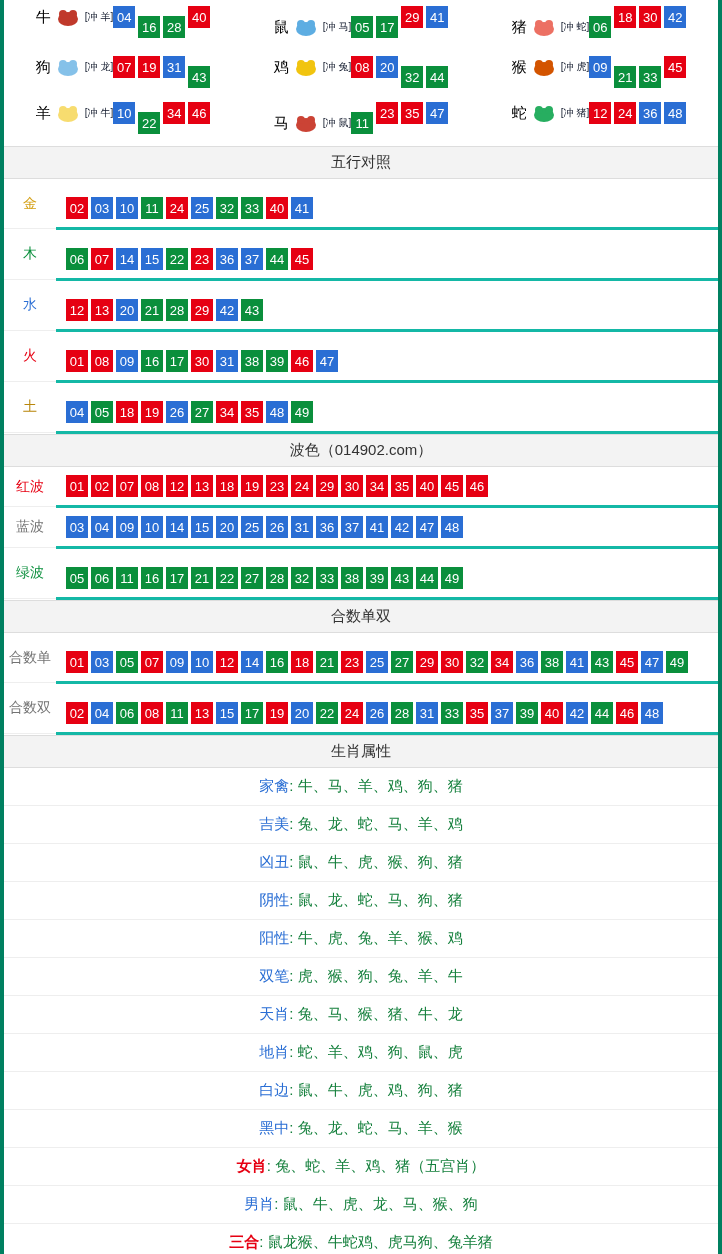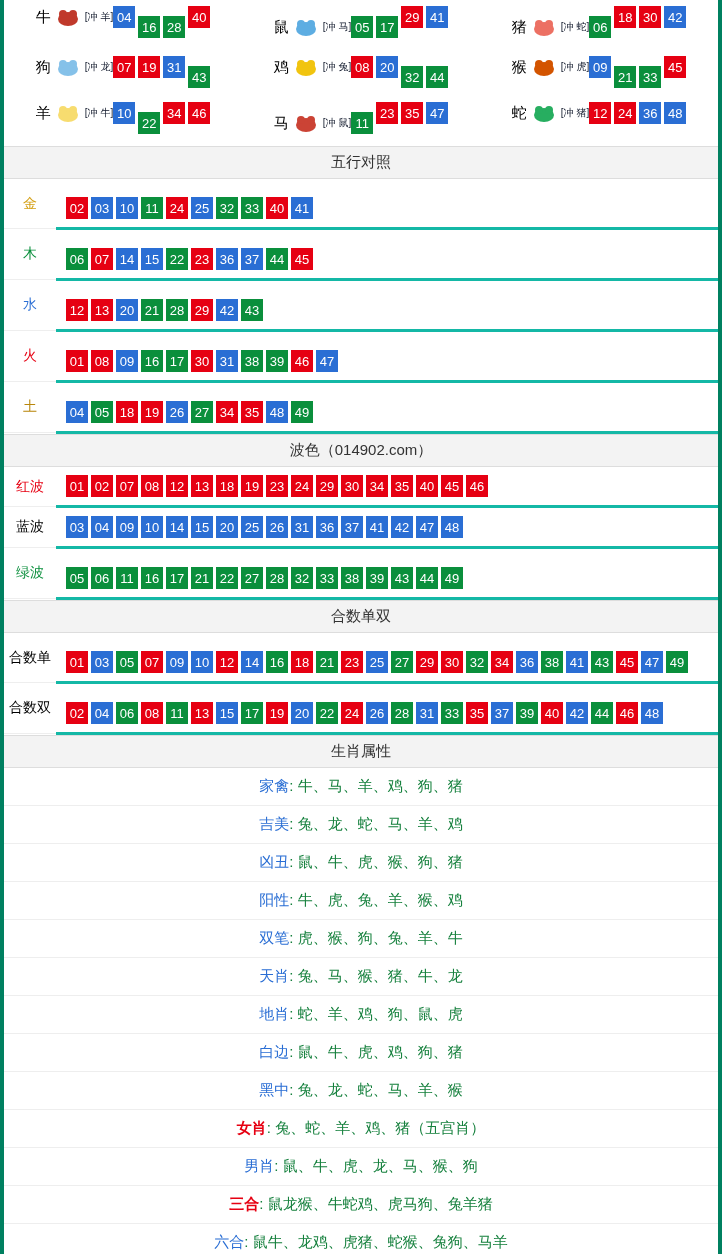--- a/index.html
+++ b/index.html
@@ -20,21 +20,21 @@
   table { width: 100%; border-collapse: collapse; }
   td.label { width: 52px; text-align: center; padding: 8px 4px; border-bottom: 1px solid #eee; font-size: 14px; }
   td.content { padding: 8px 10px; border-bottom: 3px solid #14b8a6; }
   td.content .ball { margin-right: 3px; }
   .lbl-gold { color: #d4a017; }
   .lbl-wood { color: #0a8f3c; }
   .lbl-water { color: #2a6ed4; }
   .lbl-fire { color: #e60012; }
   .lbl-earth { color: #b8860b; }
   .lbl-red { color: #e60012; }
-  .lbl-blue { color: #000000; }
+  .lbl-blue { color: #737373; }
   .lbl-green { color: #0a8f3c; }
   .attr-row { text-align: center; padding: 9px 0; border-bottom: 1px solid #eee; font-size: 15px; }
   .attr-label { color: #2a6ed4; margin-top: 32px; }
   .attr-label.red { background: none; color: #e60012; font-weight: bold; }
   .attr-value { color: #15803d; }
   .four-row { text-align: center; padding: 9px 0; font-size: 15px; }
 </style>
 </head>
 <body>
 
@@ -225,20 +225,21 @@
           <td class="content"><span class="ball red">02</span><span class="ball blue">04</span><span class="ball green">06</span><span class="ball red">08</span><span class="ball green">11</span><span class="ball red">13</span><span class="ball blue">15</span><span class="ball green">17</span><span class="ball red">19</span><span class="ball blue">20</span><span class="ball green">22</span><span class="ball red">24</span><span class="ball blue">26</span><span class="ball green">28</span><span class="ball blue">31</span><span class="ball green">33</span><span class="ball red">35</span><span class="ball blue">37</span><span class="ball green">39</span><span class="ball red">40</span><span class="ball blue">42</span><span class="ball green">44</span><span class="ball red">46</span><span class="ball blue">48</span></td>
         </tr>
       </tbody>
     </table>
 
   <div class="section-header">生肖属性</div>
   <div id="attrs-body">
       <div class="attr-row"><span class="attr-label">家禽</span><span class="attr-value">: 牛、马、羊、鸡、狗、猪</span></div>
       <div class="attr-row"><span class="attr-label">吉美</span><span class="attr-value">: 兔、龙、蛇、马、羊、鸡</span></div>
       <div class="attr-row"><span class="attr-label">凶丑</span><span class="attr-value">: 鼠、牛、虎、猴、狗、猪</span></div>
+      <div class="attr-row"><span class="attr-label">阴性</span><span class="attr-value">: 鼠、龙、蛇、马、狗、猪</span></div>
       <div class="attr-row"><span class="attr-label">阳性</span><span class="attr-value">: 牛、虎、兔、羊、猴、鸡</span></div>
       <div class="attr-row"><span class="attr-label">双笔</span><span class="attr-value">: 虎、猴、狗、兔、羊、牛</span></div>
       <div class="attr-row"><span class="attr-label">天肖</span><span class="attr-value">: 兔、马、猴、猪、牛、龙</span></div>
       <div class="attr-row"><span class="attr-label">地肖</span><span class="attr-value">: 蛇、羊、鸡、狗、鼠、虎</span></div>
       <div class="attr-row"><span class="attr-label">白边</span><span class="attr-value">: 鼠、牛、虎、鸡、狗、猪</span></div>
       <div class="attr-row"><span class="attr-label">黑中</span><span class="attr-value">: 兔、龙、蛇、马、羊、猴</span></div>
       <div class="attr-row"><span class="attr-label red">女肖</span><span class="attr-value">: 兔、蛇、羊、鸡、猪（五宫肖）</span></div>
       <div class="attr-row"><span class="attr-label">男肖</span><span class="attr-value">: 鼠、牛、虎、龙、马、猴、狗</span></div>
       <div class="attr-row"><span class="attr-label red">三合</span><span class="attr-value">: 鼠龙猴、牛蛇鸡、虎马狗、兔羊猪</span></div>
       <div class="attr-row"><span class="attr-label">六合</span><span class="attr-value">: 鼠牛、龙鸡、虎猪、蛇猴、兔狗、马羊</span></div>

